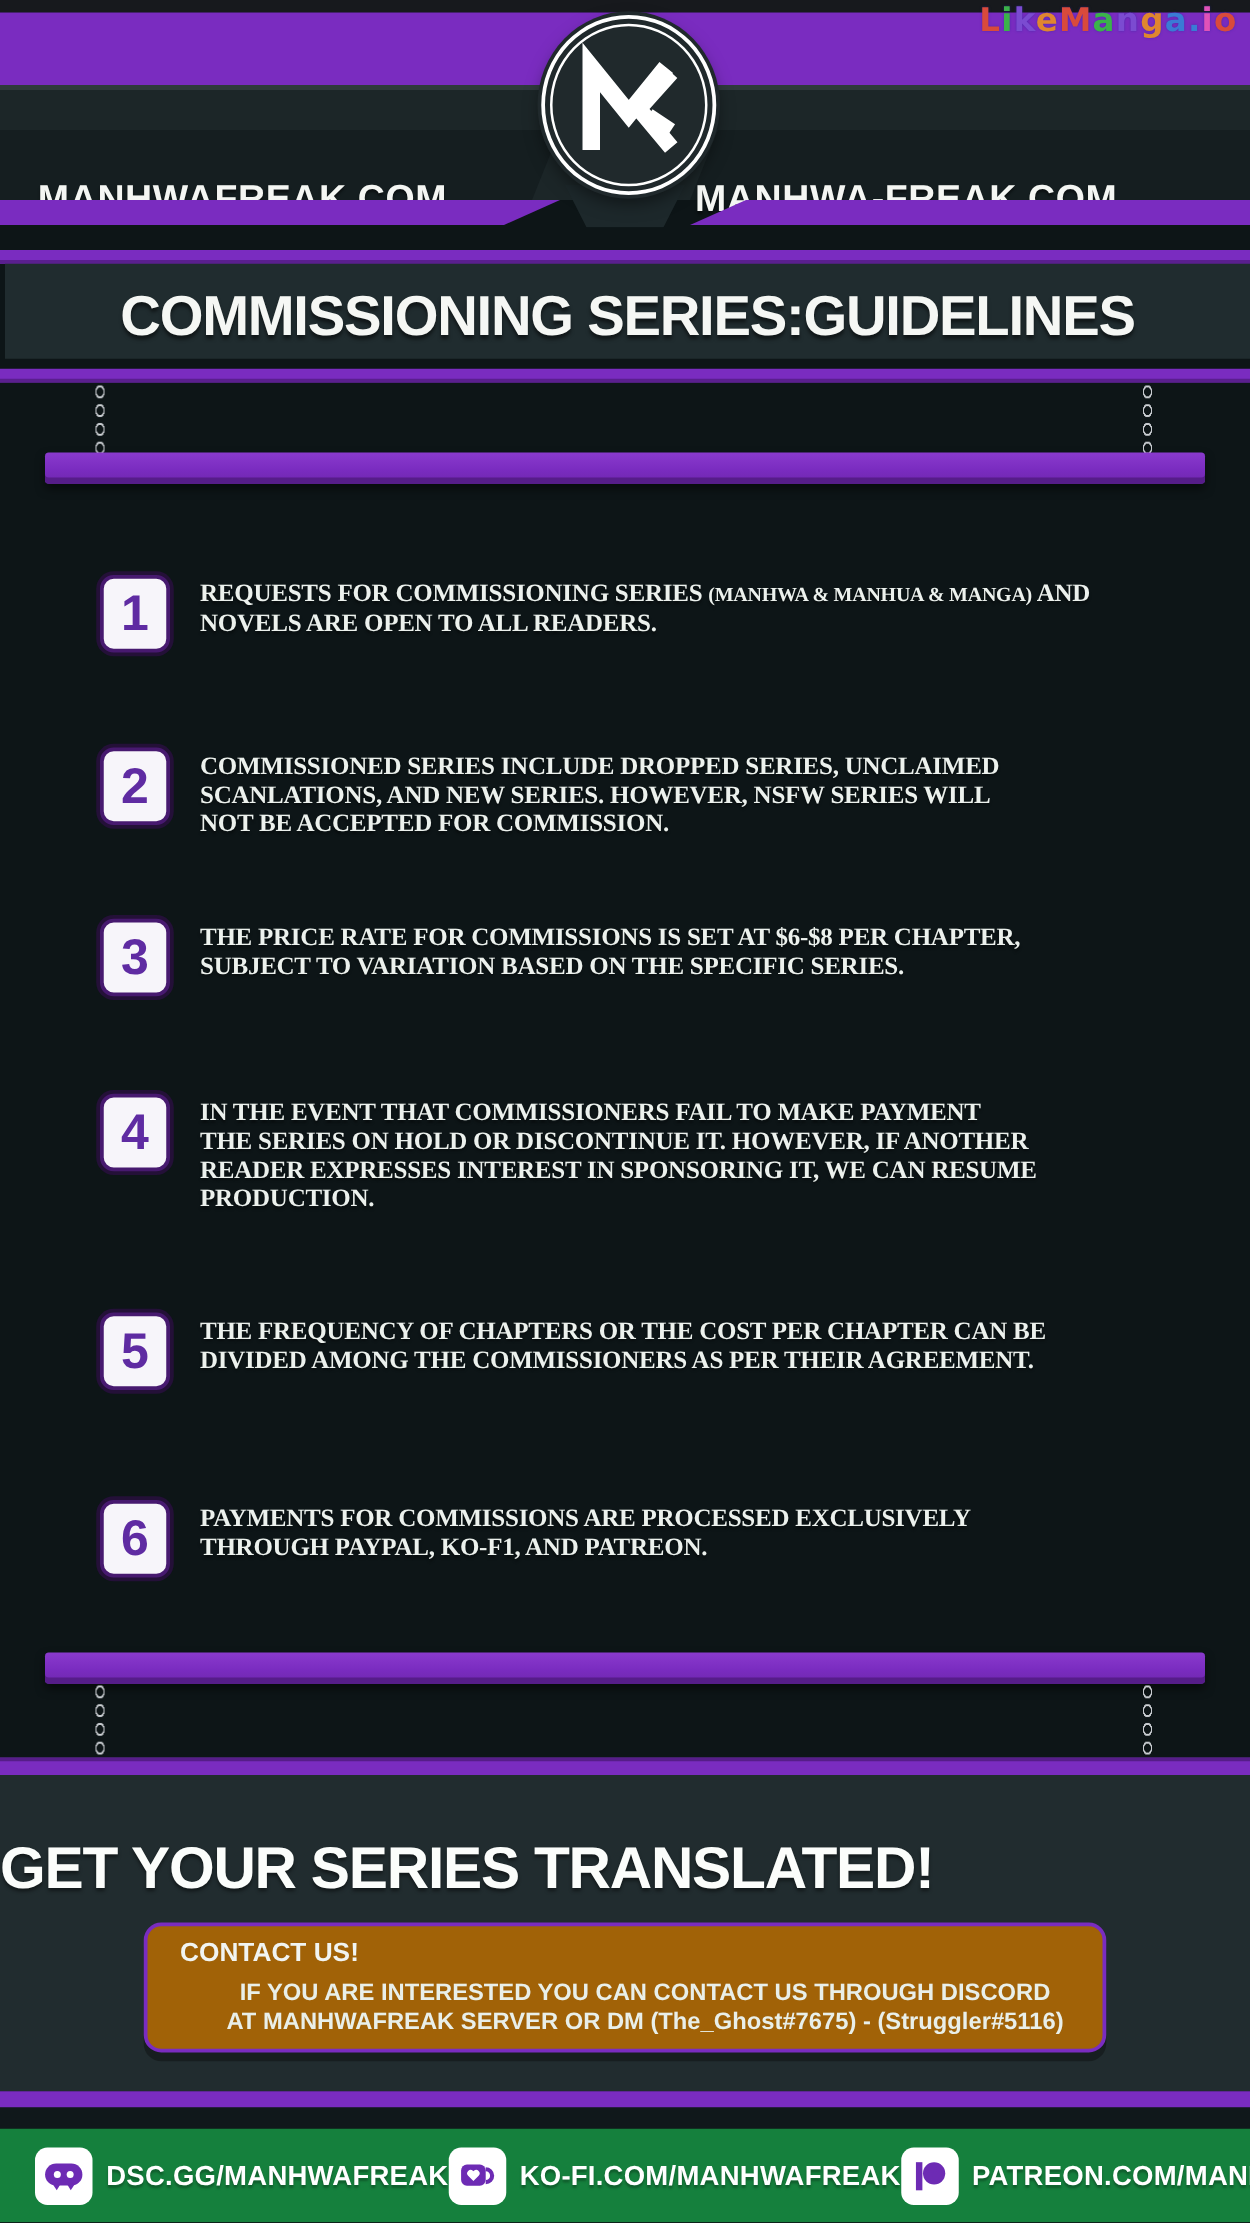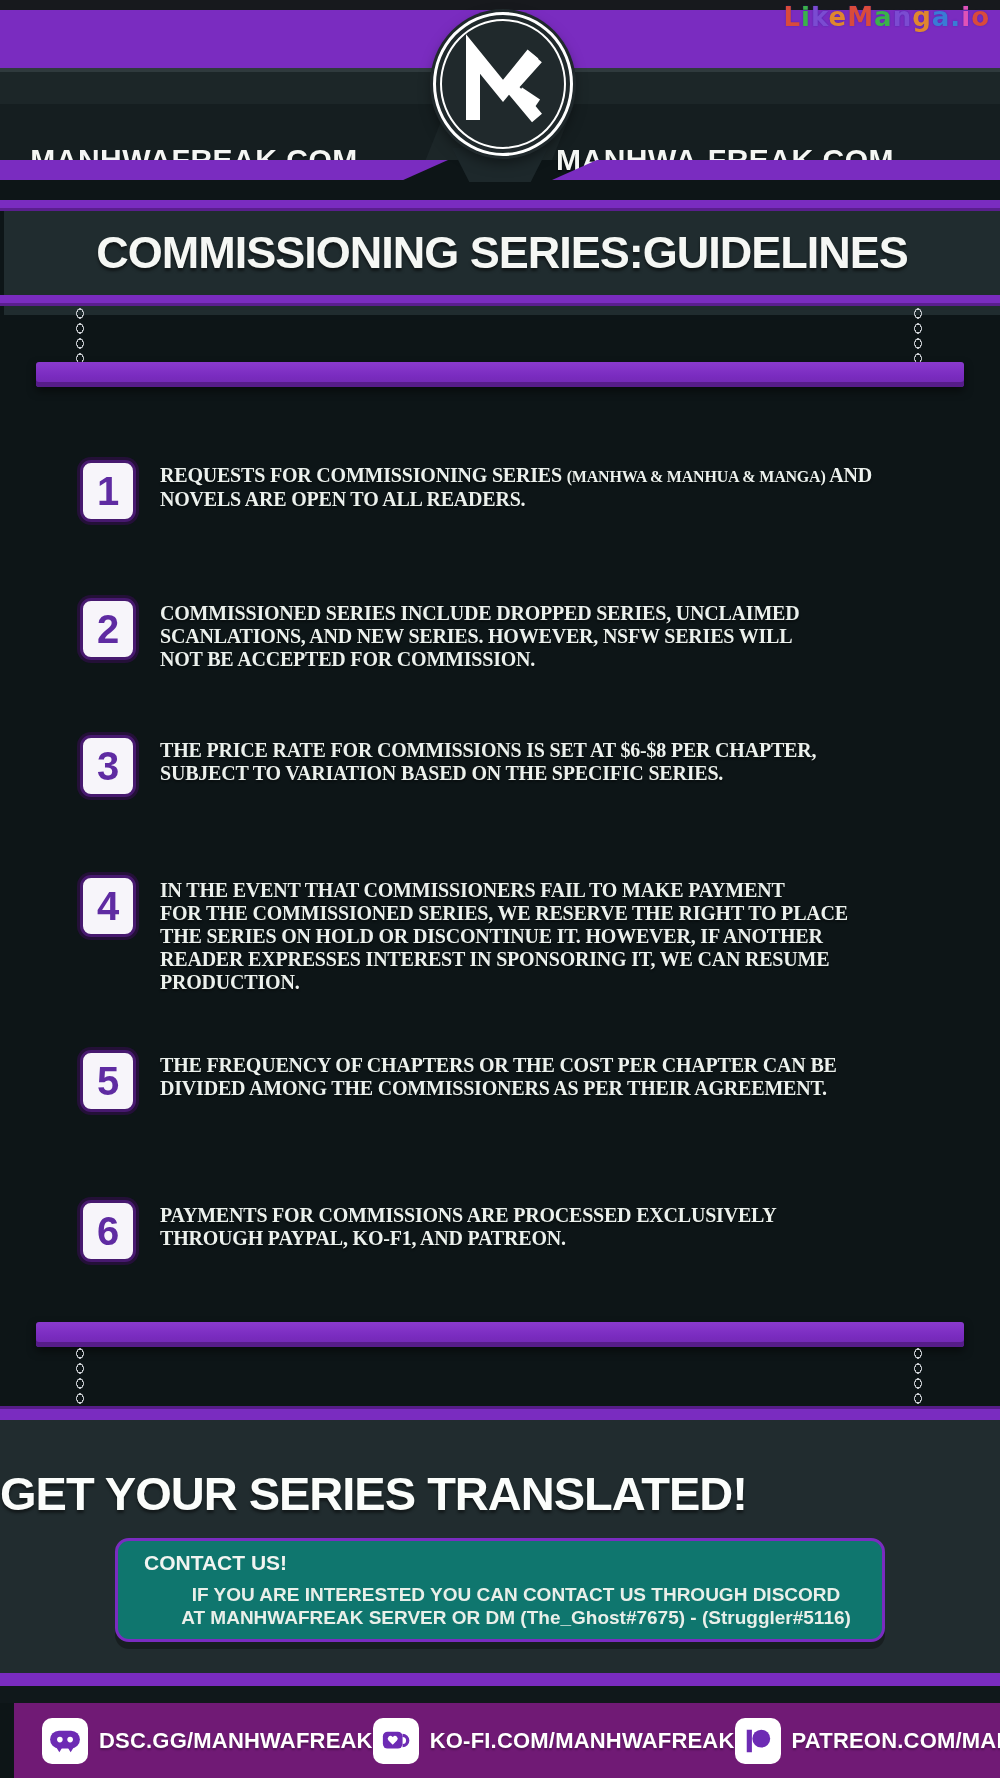--- a/index.html
+++ b/index.html
@@ -30,21 +30,21 @@
 
   .watermark{position:absolute;top:2px;right:10px;font-size:26px;font-weight:bold;
     font-family:"DejaVu Sans",sans-serif;letter-spacing:1px;white-space:nowrap;
     text-shadow:0 0 2px rgba(40,40,160,.6);}
 
   
   .thin-line{position:absolute;left:0;right:0;height:11px;background:#7a2cc0;
     box-shadow:inset 0 -3px 0 #5a1f8e;}
   .thin-line.t1{top:200px;}
   .thin-line.t2{top:295px;}
-  .title-band{position:absolute;top:211px;left:4px;right:0;height:104px;background:#202c2f;}
+  .title-band{position:absolute;top:211px;left:4px;right:0;height:76px;background:#202c2f;}
   .title-band .title{line-height:84px;text-align:center;font-size:45px;font-weight:bold;
     letter-spacing:-1px;color:#f5f7f4;text-shadow:0 3px 3px rgba(0,0,0,.5);white-space:nowrap;}
 
   
   .chain{position:absolute;width:12px;background-image:
     radial-gradient(ellipse 5px 7px at 50% 50%,rgba(0,0,0,0) 52%,#d6d9dd 56%,#b9bdc2 74%,rgba(0,0,0,0) 78%);
     background-size:12px 15px;background-repeat:repeat-y;}
   .chain.tl{left:74px;top:306px;height:58px;}
   .chain.tr{left:912px;top:306px;height:58px;}
   .chain.bl{left:74px;top:1346px;height:62px;}
@@ -65,30 +65,30 @@
   .g-text{position:absolute;left:80px;top:4px;font-size:20px;font-weight:bold;
     line-height:23px;letter-spacing:-.2px;color:#ecf1ed;text-shadow:0 2px 2px rgba(0,0,0,.4);font-family:Liberation Serif, serif;}
   .g-text .small{font-size:16px;}
   .r1{top:460px;} .r2{top:598px;} .r3{top:735px;} .r4{top:875px;} .r5{top:1050px;} .r6{top:1200px;}
 
   
   .bottom-section{position:absolute;top:1420px;left:0;right:0;height:253px;background:#212c2f;}
   .cta-heading{position:absolute;top:1466px;left:0;right:0;text-align:left;font-size:47px;
     font-weight:bold;letter-spacing:-1px;color:#fbfdfb;text-shadow:0 3px 3px rgba(0,0,0,.45);white-space:nowrap;}
   .contact-box{position:absolute;top:1538px;left:115px;width:770px;height:104px;
-    background:#0f766e;border:3px solid #7a2cc0;border-radius:14px;
+    background:#a16207;border:3px solid #7a2cc0;border-radius:14px;
     box-shadow:0 7px 0 rgba(0,0,0,.3);box-sizing:border-box;}
   .contact-title{position:absolute;left:26px;top:10px;font-size:21px;font-weight:bold;color:#f1f4f1;}
   .contact-lines{position:absolute;left:0;right:0;top:42px;text-align:center;
     font-size:19px;font-weight:bold;line-height:23px;color:#e9efe9;padding-left:32px;}
 
   
   .strip-purple-low{position:absolute;top:1673px;left:0;right:0;height:13px;background:#7a2cc0;}
   .strip-dark-low{position:absolute;top:1686px;left:0;right:0;height:17px;background:#10181b;}
-  .footer{position:absolute;top:1703px;left:14px;right:0;height:75px;background:#701a75;
+  .footer{position:absolute;top:1703px;left:0;right:0;height:75px;background:#15803d;
     display:flex;align-items:center;justify-content:space-between;padding:0 28px;box-sizing:border-box;}
   .f-link{display:flex;align-items:center;gap:11px;cursor:pointer;}
   .f-tile{width:46px;height:46px;background:#ffffff;border-radius:10px;
     display:flex;align-items:center;justify-content:center;flex:0 0 auto;}
   .f-label{font-size:22px;font-weight:bold;color:#ffffff;letter-spacing:.2px;white-space:nowrap;
     text-shadow:0 2px 2px rgba(0,0,0,.3);}
 </style>
 </head>
 <body>
 
@@ -150,21 +150,20 @@
     <div class="g-text">
       <div>THE PRICE RATE FOR COMMISSIONS IS SET AT $6-$8 PER CHAPTER,</div>
       <div>SUBJECT TO VARIATION BASED ON THE SPECIFIC SERIES.</div>
     </div>
   </div>
 
   <div class="g-row r4">
     <div class="num-box">4</div>
     <div class="g-text">
       <div>IN THE EVENT THAT COMMISSIONERS FAIL TO MAKE PAYMENT</div>
-      <div>FOR THE COMMISSIONED SERIES, WE RESERVE THE RIGHT TO PLACE</div>
       <div>THE SERIES ON HOLD OR DISCONTINUE IT. HOWEVER, IF ANOTHER</div>
       <div>READER EXPRESSES INTEREST IN SPONSORING IT, WE CAN RESUME</div>
       <div>PRODUCTION.</div>
     </div>
   </div>
 
   <div class="g-row r5">
     <div class="num-box">5</div>
     <div class="g-text">
       <div>THE FREQUENCY OF CHAPTERS OR THE COST PER CHAPTER CAN BE</div>

